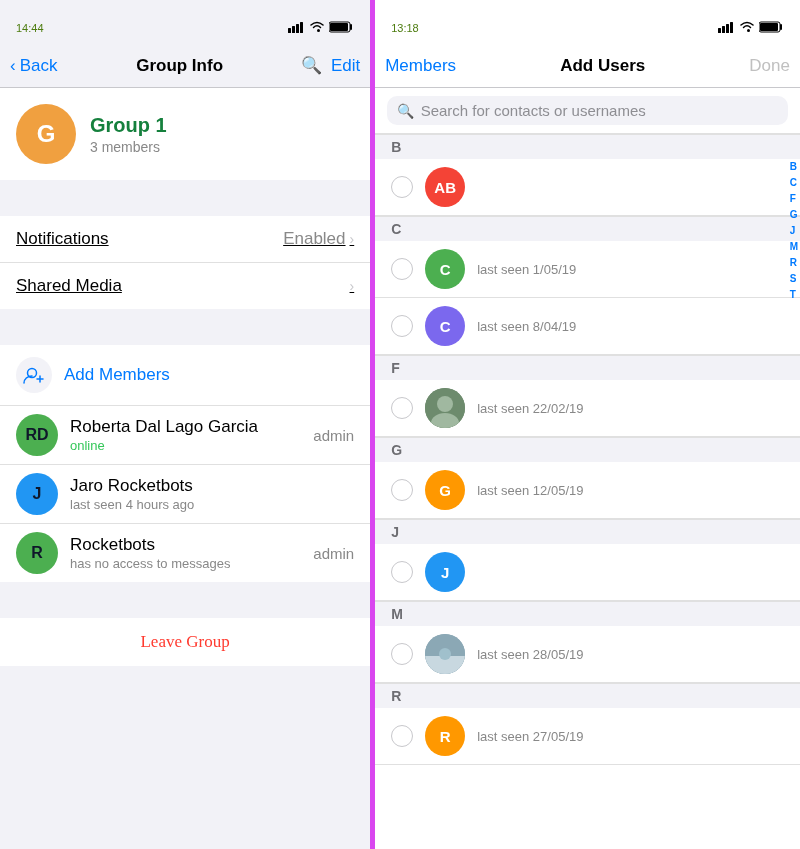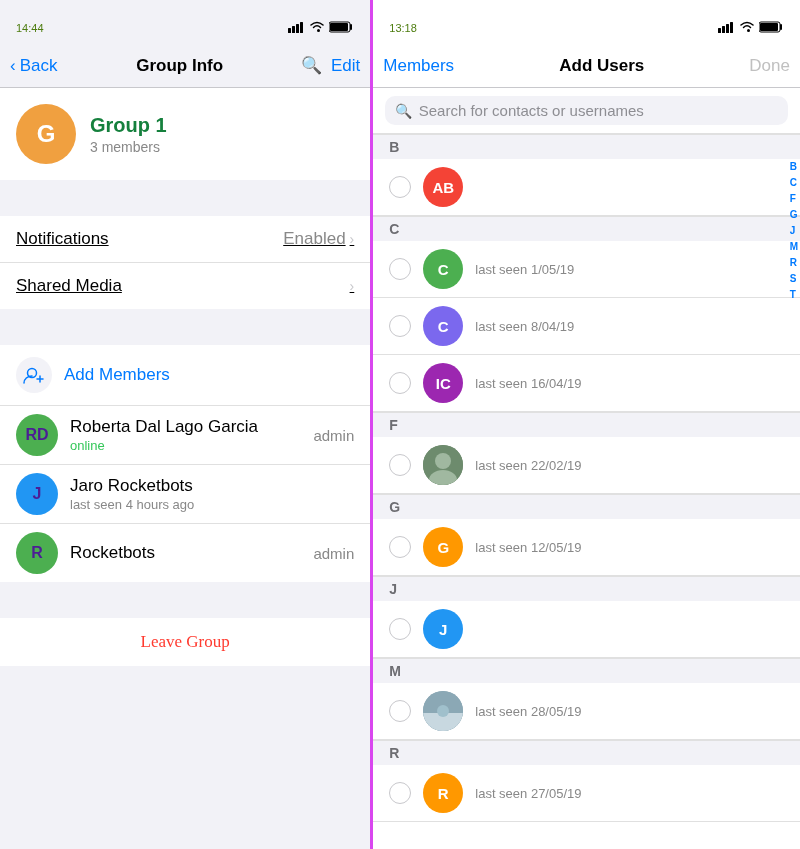--- a/index.html
+++ b/index.html
@@ -24,21 +24,21 @@
     }
 
     
     .right-panel {
       width: 464px;
       height: 849px;
       background: #fff;
       display: flex;
       flex-direction: column;
       overflow: hidden;
-      border-left: 3px solid #d946ef;
+      border-left: 5px solid #d946ef;
     }
 
     
     .status-bar {
       height: 44px;
       padding: 12px 16px 0;
       display: flex;
       align-items: center;
       justify-content: space-between;
       background: transparent;
@@ -154,21 +154,21 @@
     .member-row {
       display: flex; align-items: center; gap: 12px;
       padding: 8px 16px;
       border-bottom: 1px solid #e0e0e0;
       min-height: 56px;
     }
     .member-row:last-child { border-bottom: none; }
     .member-avatar {
       width: 42px; height: 42px; border-radius: 50%;
       display: flex; align-items: center; justify-content: center;
-      font-size: 16px; font-weight: 600; color: #4c1d95;
+      font-size: 16px; font-weight: 600; color: #0f172a;
       flex-shrink: 0;
     }
     .member-info { flex: 1; display: flex; flex-direction: column; }
     .member-name { font-size: 17px; color: #000; font-weight: 400; }
     .member-status { font-size: 13px; color: #34c759; margin-top: 1px; }
     .member-status.grey { color: #888; }
     .member-role { font-size: 15px; color: #888; }
 
     
     .leave-section {
@@ -337,20 +337,21 @@
         <span class="member-name">Jaro Rocketbots</span>
         <span class="member-status grey">last seen 4 hours ago</span>
       </div>
       <span class="member-role"></span>
     </div>
 
     <div class="member-row">
       <div class="member-avatar" style="background:#4caf50;">R</div>
       <div class="member-info">
         <span class="member-name">Rocketbots</span>
+        <span class="member-status grey">has no access to messages</span>
       </div>
       <span class="member-role">admin</span>
     </div>
   </div>
 
   <div class="leave-section">
     <span class="leave-label">Leave Group</span>
   </div>
 </div>
 
@@ -411,27 +412,20 @@
       <div class="contact-avatar" style="background:#4caf50;">C</div>
       <div class="contact-info">
         <span class="contact-seen">last seen 1/05/19</span>
       </div>
     </div>
     <div class="contact-row">
       <div class="contact-radio"></div>
       <div class="contact-avatar" style="background:#7b68ee;">C</div>
       <div class="contact-info">
         <span class="contact-seen">last seen 8/04/19</span>
-      </div>
-    </div>
-    <div class="contact-row">
-      <div class="contact-radio"></div>
-      <div class="contact-avatar" style="background:#9c27b0;">IC</div>
-      <div class="contact-info">
-        <span class="contact-seen">last seen 16/04/19</span>
       </div>
     </div>
 
     <div class="section-header">F</div>
     <div class="contact-row">
       <div class="contact-radio"></div>
       <div class="contact-avatar" style="background:#6d8b6d;">
         <svg width="40" height="40" viewBox="0 0 40 40">
           <rect width="40" height="40" fill="#6d8b6d"></rect>
           <circle cx="20" cy="16" r="8" fill="#a0b8a0"></circle>

